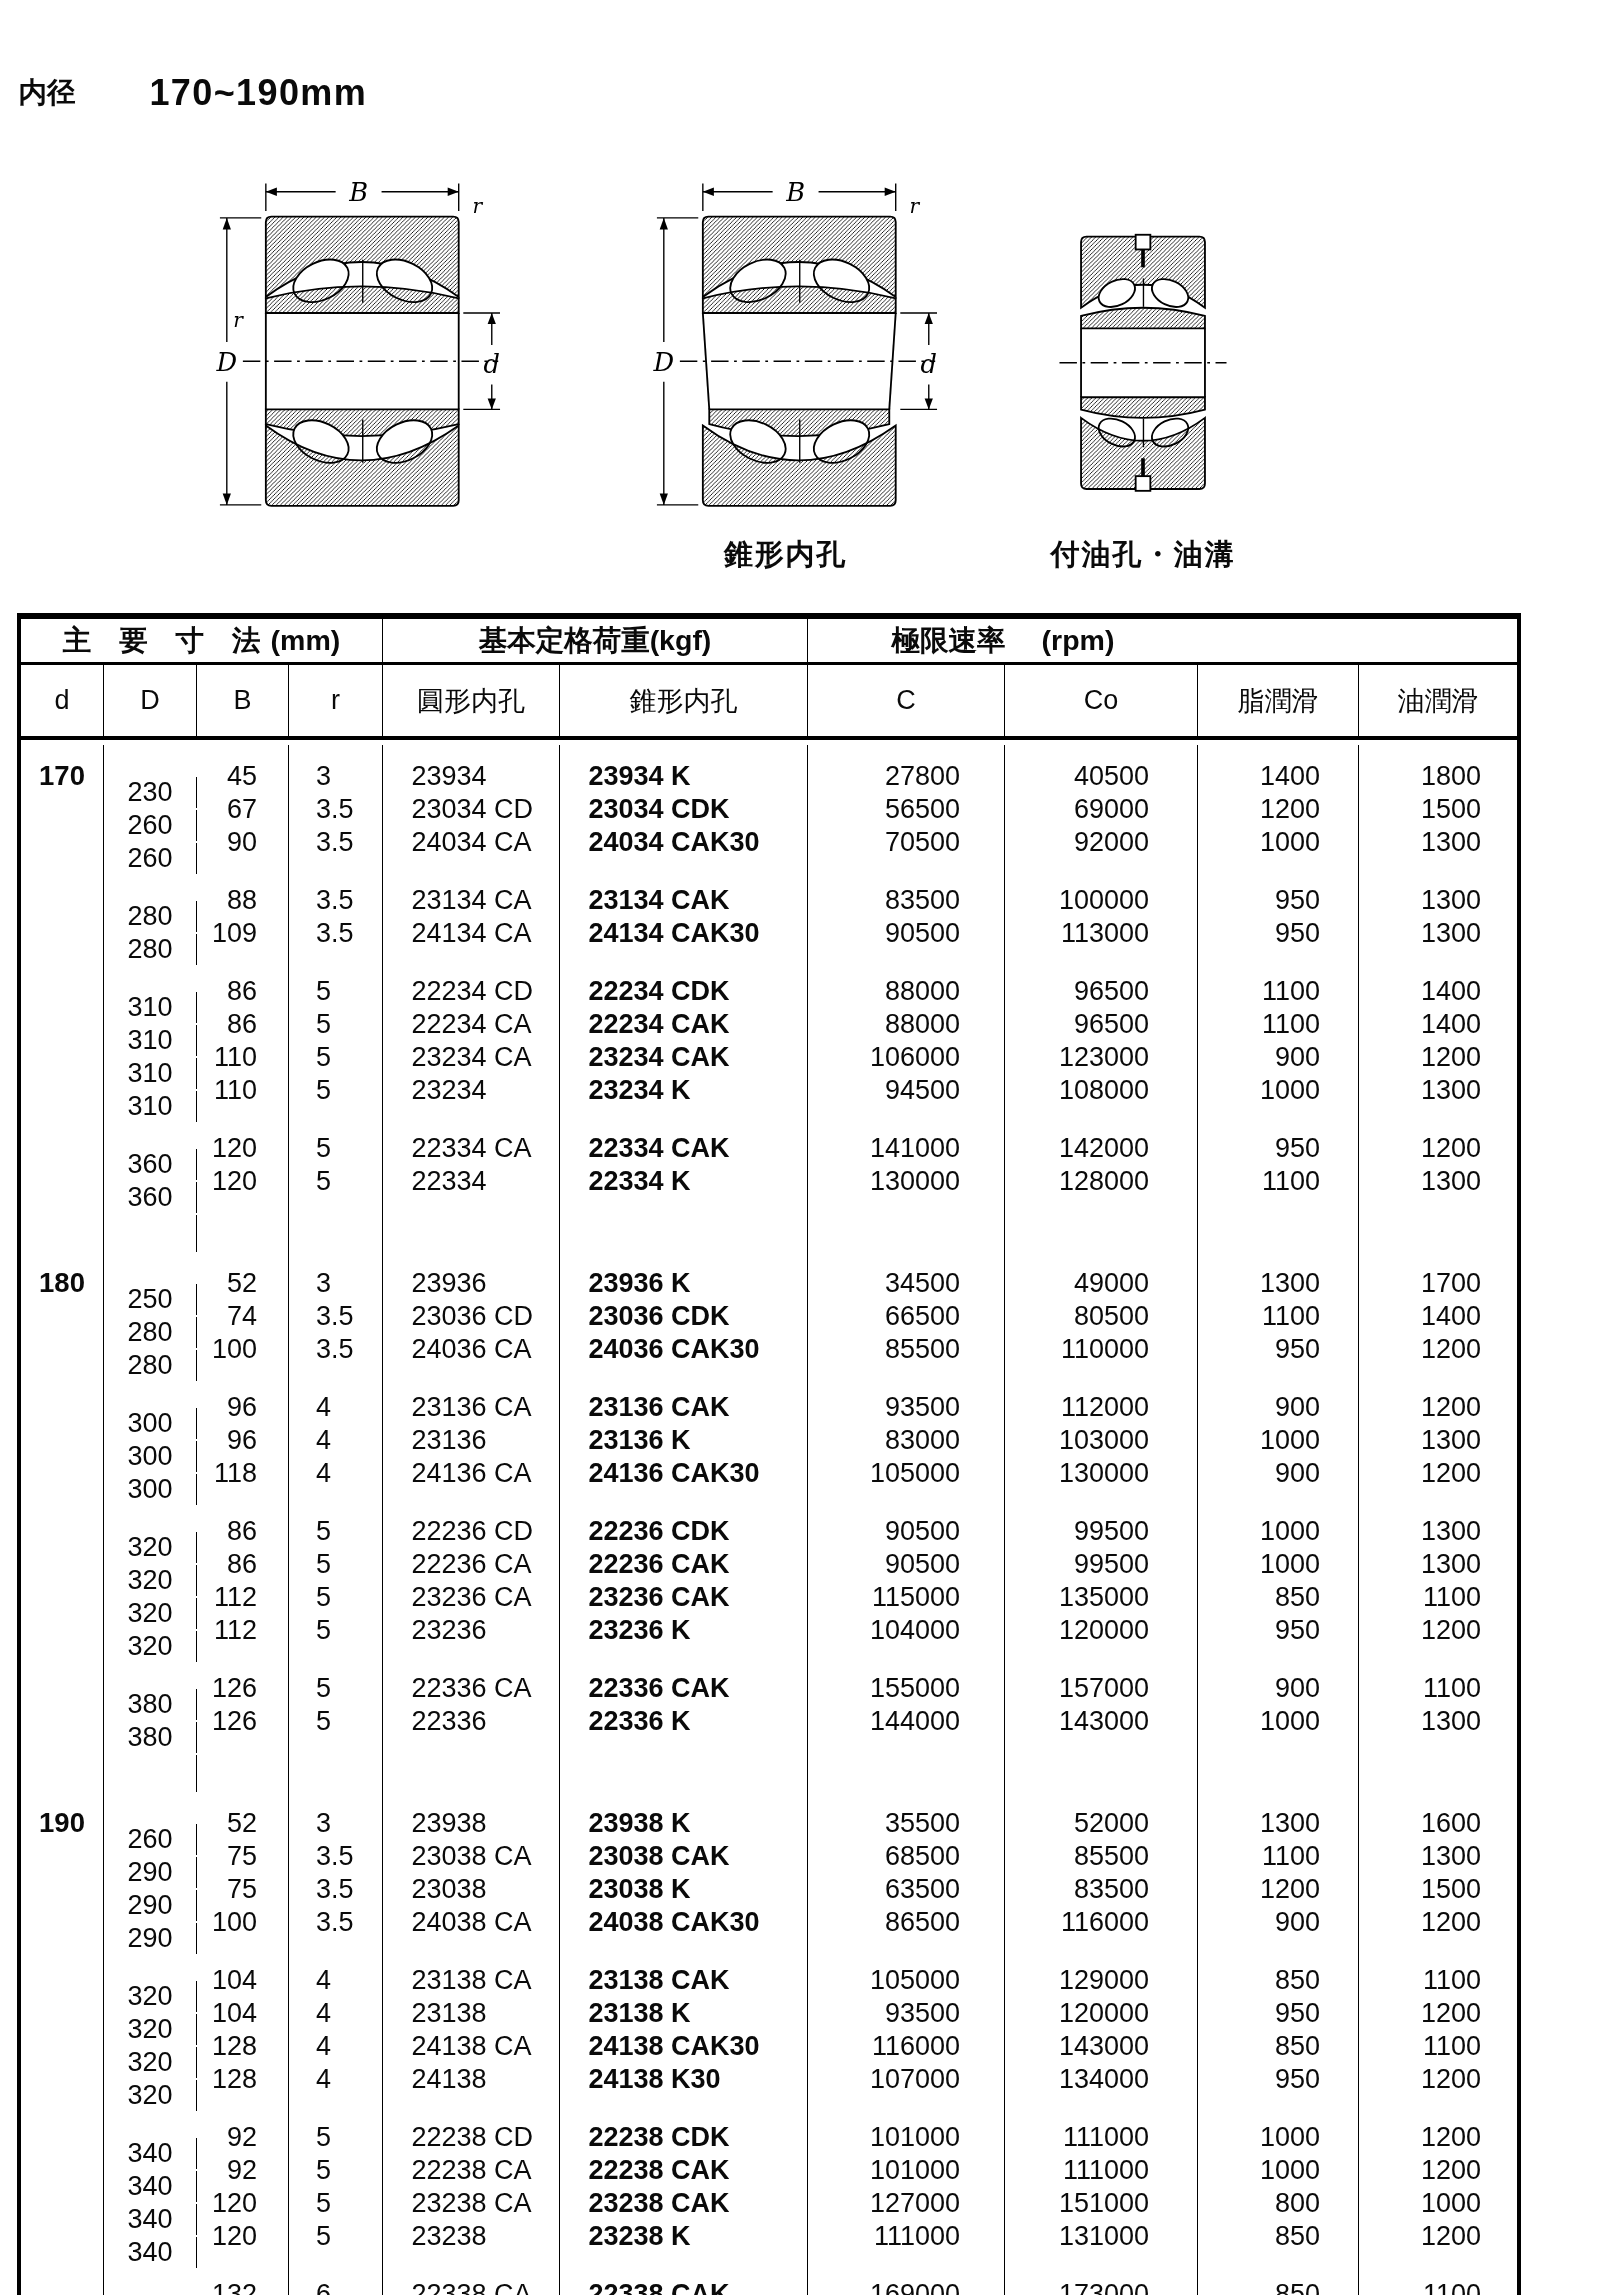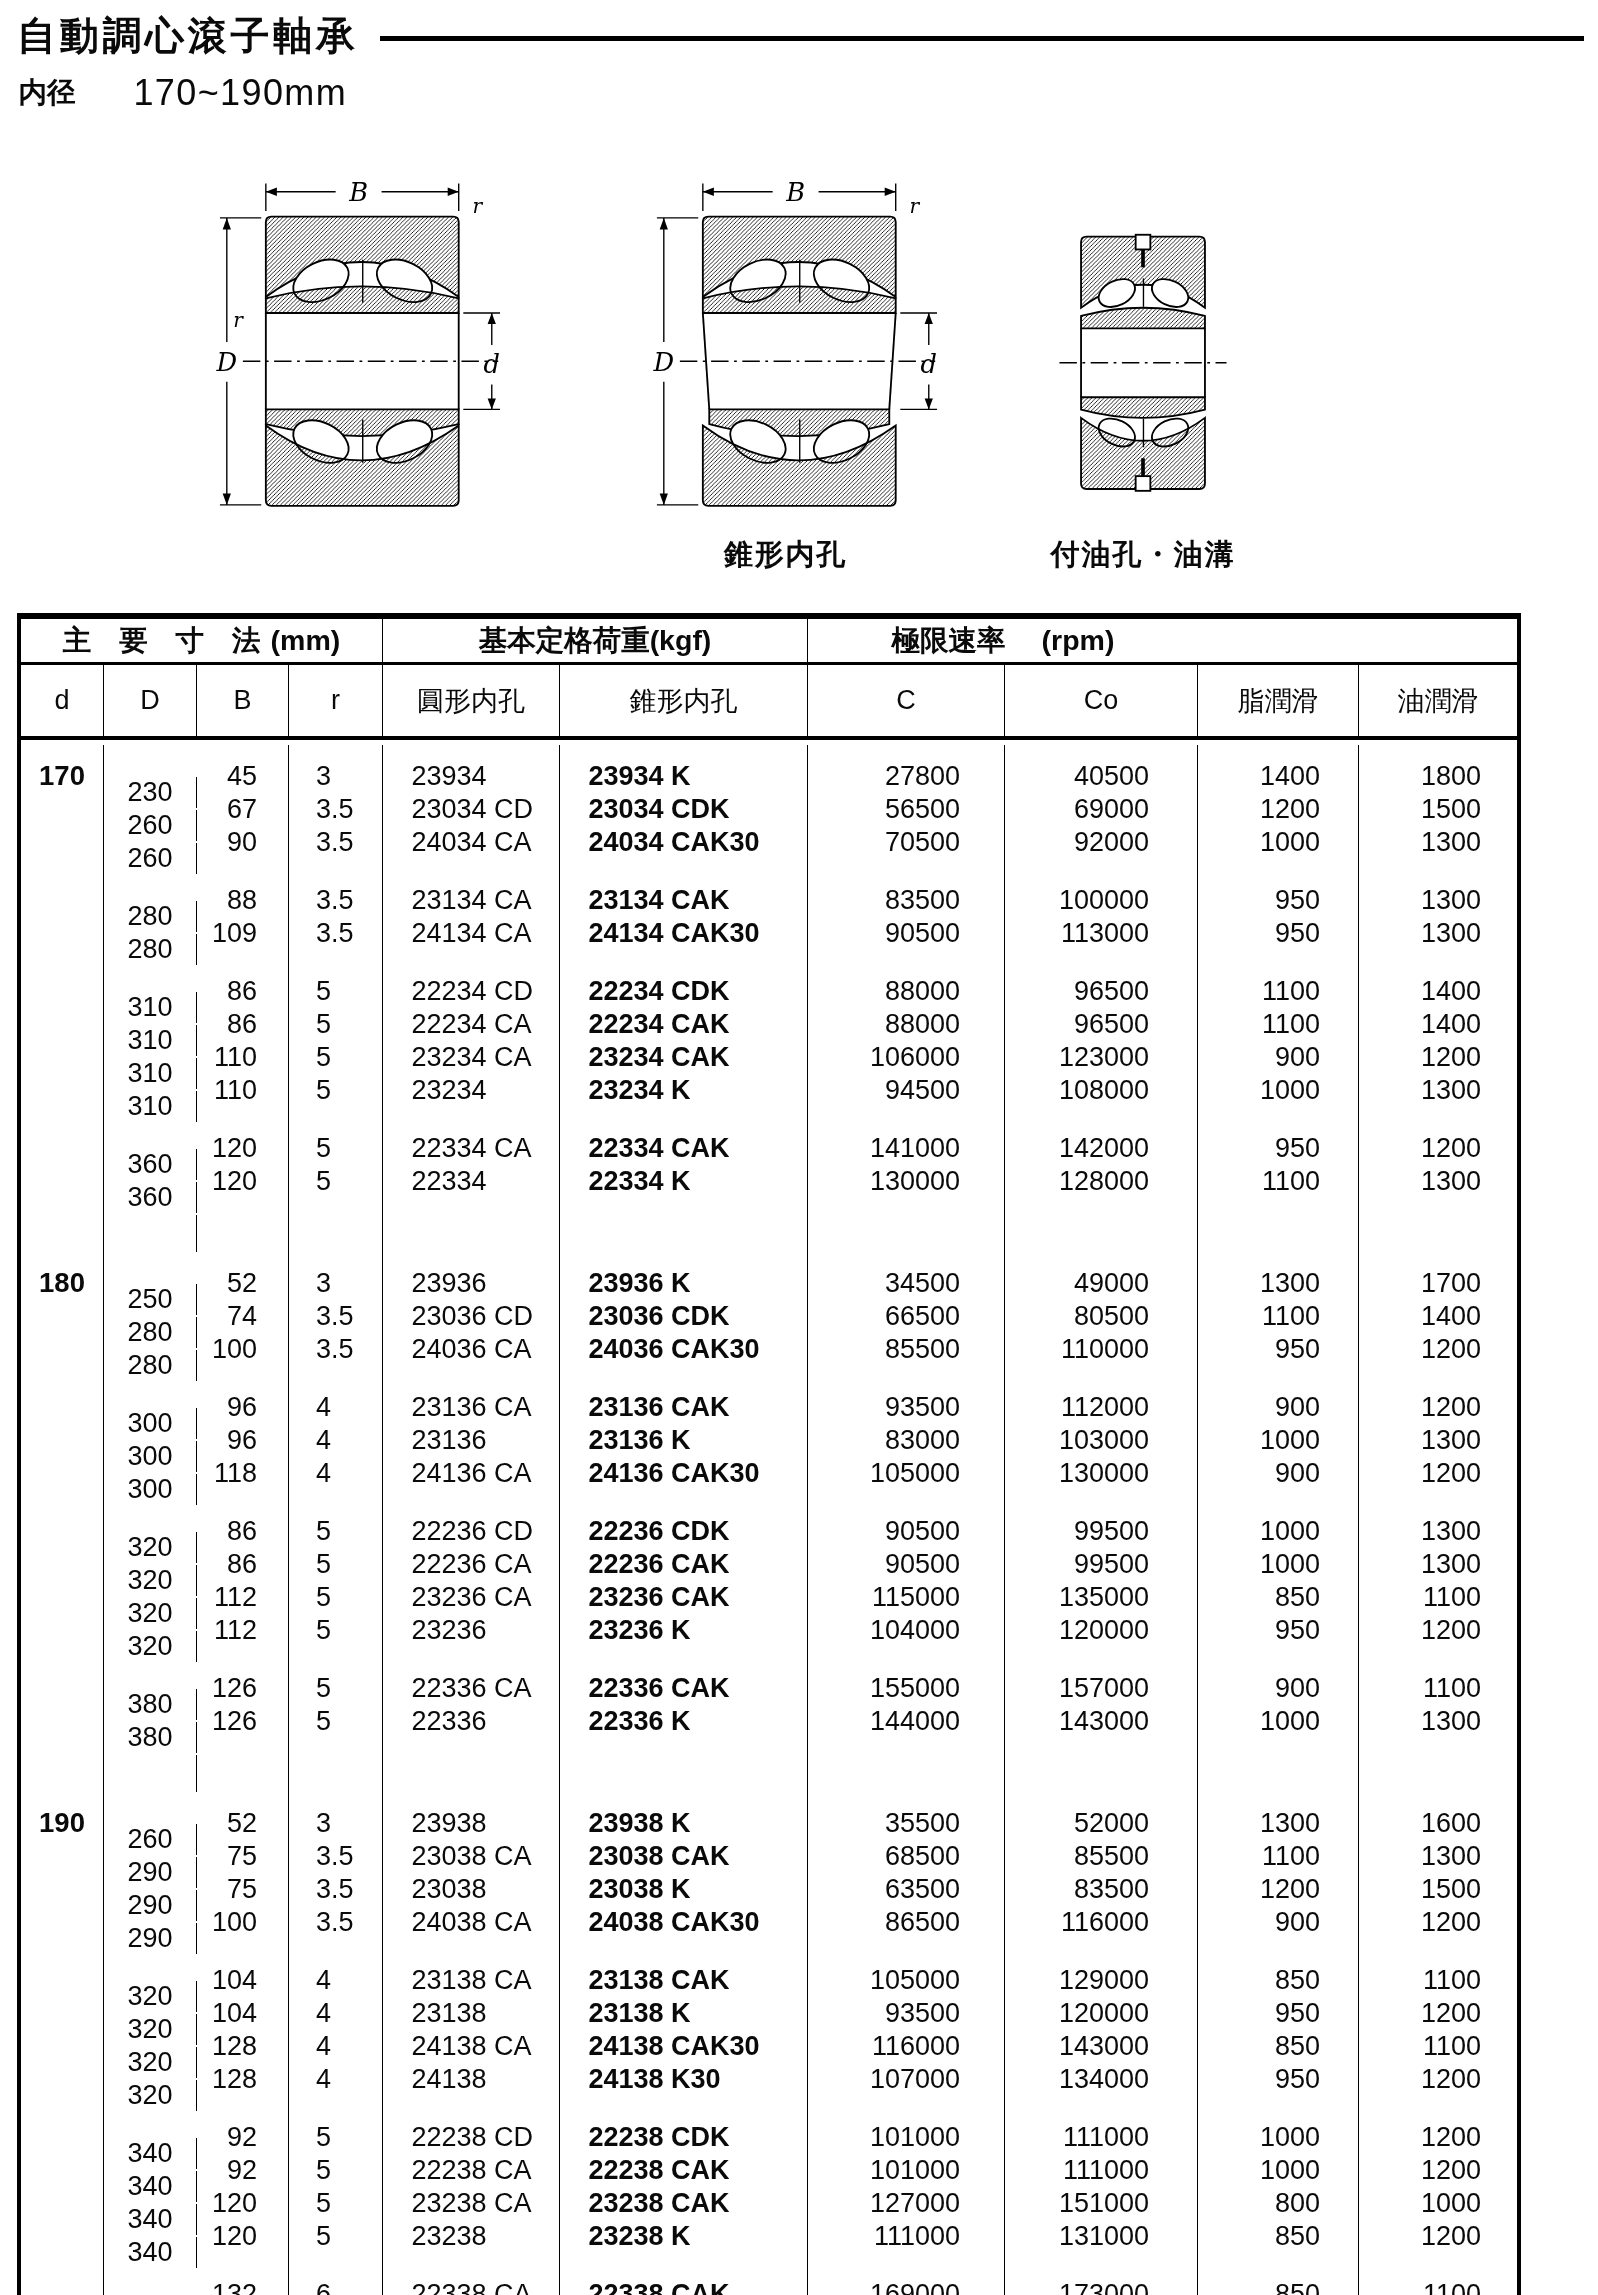--- a/index.html
+++ b/index.html
@@ -9,21 +9,21 @@
     color: #0a0a0a;
   }
   .page { position: relative; width: 1598px; height: 2407px; background: #fff; overflow: hidden; }
 
   
   .titlebar { position: absolute; left: 17px; top: 9.2px; width: 1567px; display: flex; align-items: center; }
   .title { font-size: 39px; font-weight: 700; letter-spacing: 3.7px; white-space: nowrap; }
   .rule { flex: 1; height: 5px; background: #000; margin-left: 21px; margin-top: 4.6px; }
   .subtitle { position: absolute; left: 18.4px; top: 72px; display: flex; align-items: center; gap: 44px; }
   .sub-label { font-size: 28.5px; font-weight: 700; }
-  .sub-value { font-size: 36px; font-weight: 400; margin-left: 14px; letter-spacing: 1.4px; }
+  .sub-value { font-size: 36px; font-weight: 700; margin-left: 30px; letter-spacing: 1.4px; }
 
   
   .diagram { position: absolute; }
   .dg-caption { position: absolute; font-size: 29px; font-weight: 600; text-align: center; letter-spacing: 1.8px; }
   svg .hatchline { stroke: #000; }
   .dimtxt { font-family: "DejaVu Serif", serif; font-style: italic; font-size: 56px; fill: #000; }
   .dimtxt.small { font-size: 44px; }
 
   
   .dtable {
@@ -55,24 +55,20 @@
   .cC { justify-content: flex-end; padding-right: 44px; }
   .cCo { justify-content: flex-end; padding-right: 48px; }
   .cg { justify-content: flex-end; padding-right: 38px; }
   .co { justify-content: flex-end; padding-right: 36px; }
 </style>
 </head>
 <body>
 
 <div class="page">
 
-  <div class="titlebar">
-    <div class="title">自動調心滾子軸承</div>
-    <div class="rule"></div>
-  </div>
   <div class="subtitle">
     <span class="sub-label">内径</span>
     <span class="sub-value">170~190mm</span>
   </div>
 
   <svg class="diagram" style="left:174px;top:165px" width="349" height="363" viewBox="0 0 760 790">
     <defs>
       <pattern id="h1" patternUnits="userSpaceOnUse" width="9" height="9">
         <path d="M-1,10 L10,-1" class="hatchline" stroke-width="1.8"></path>
       </pattern>

